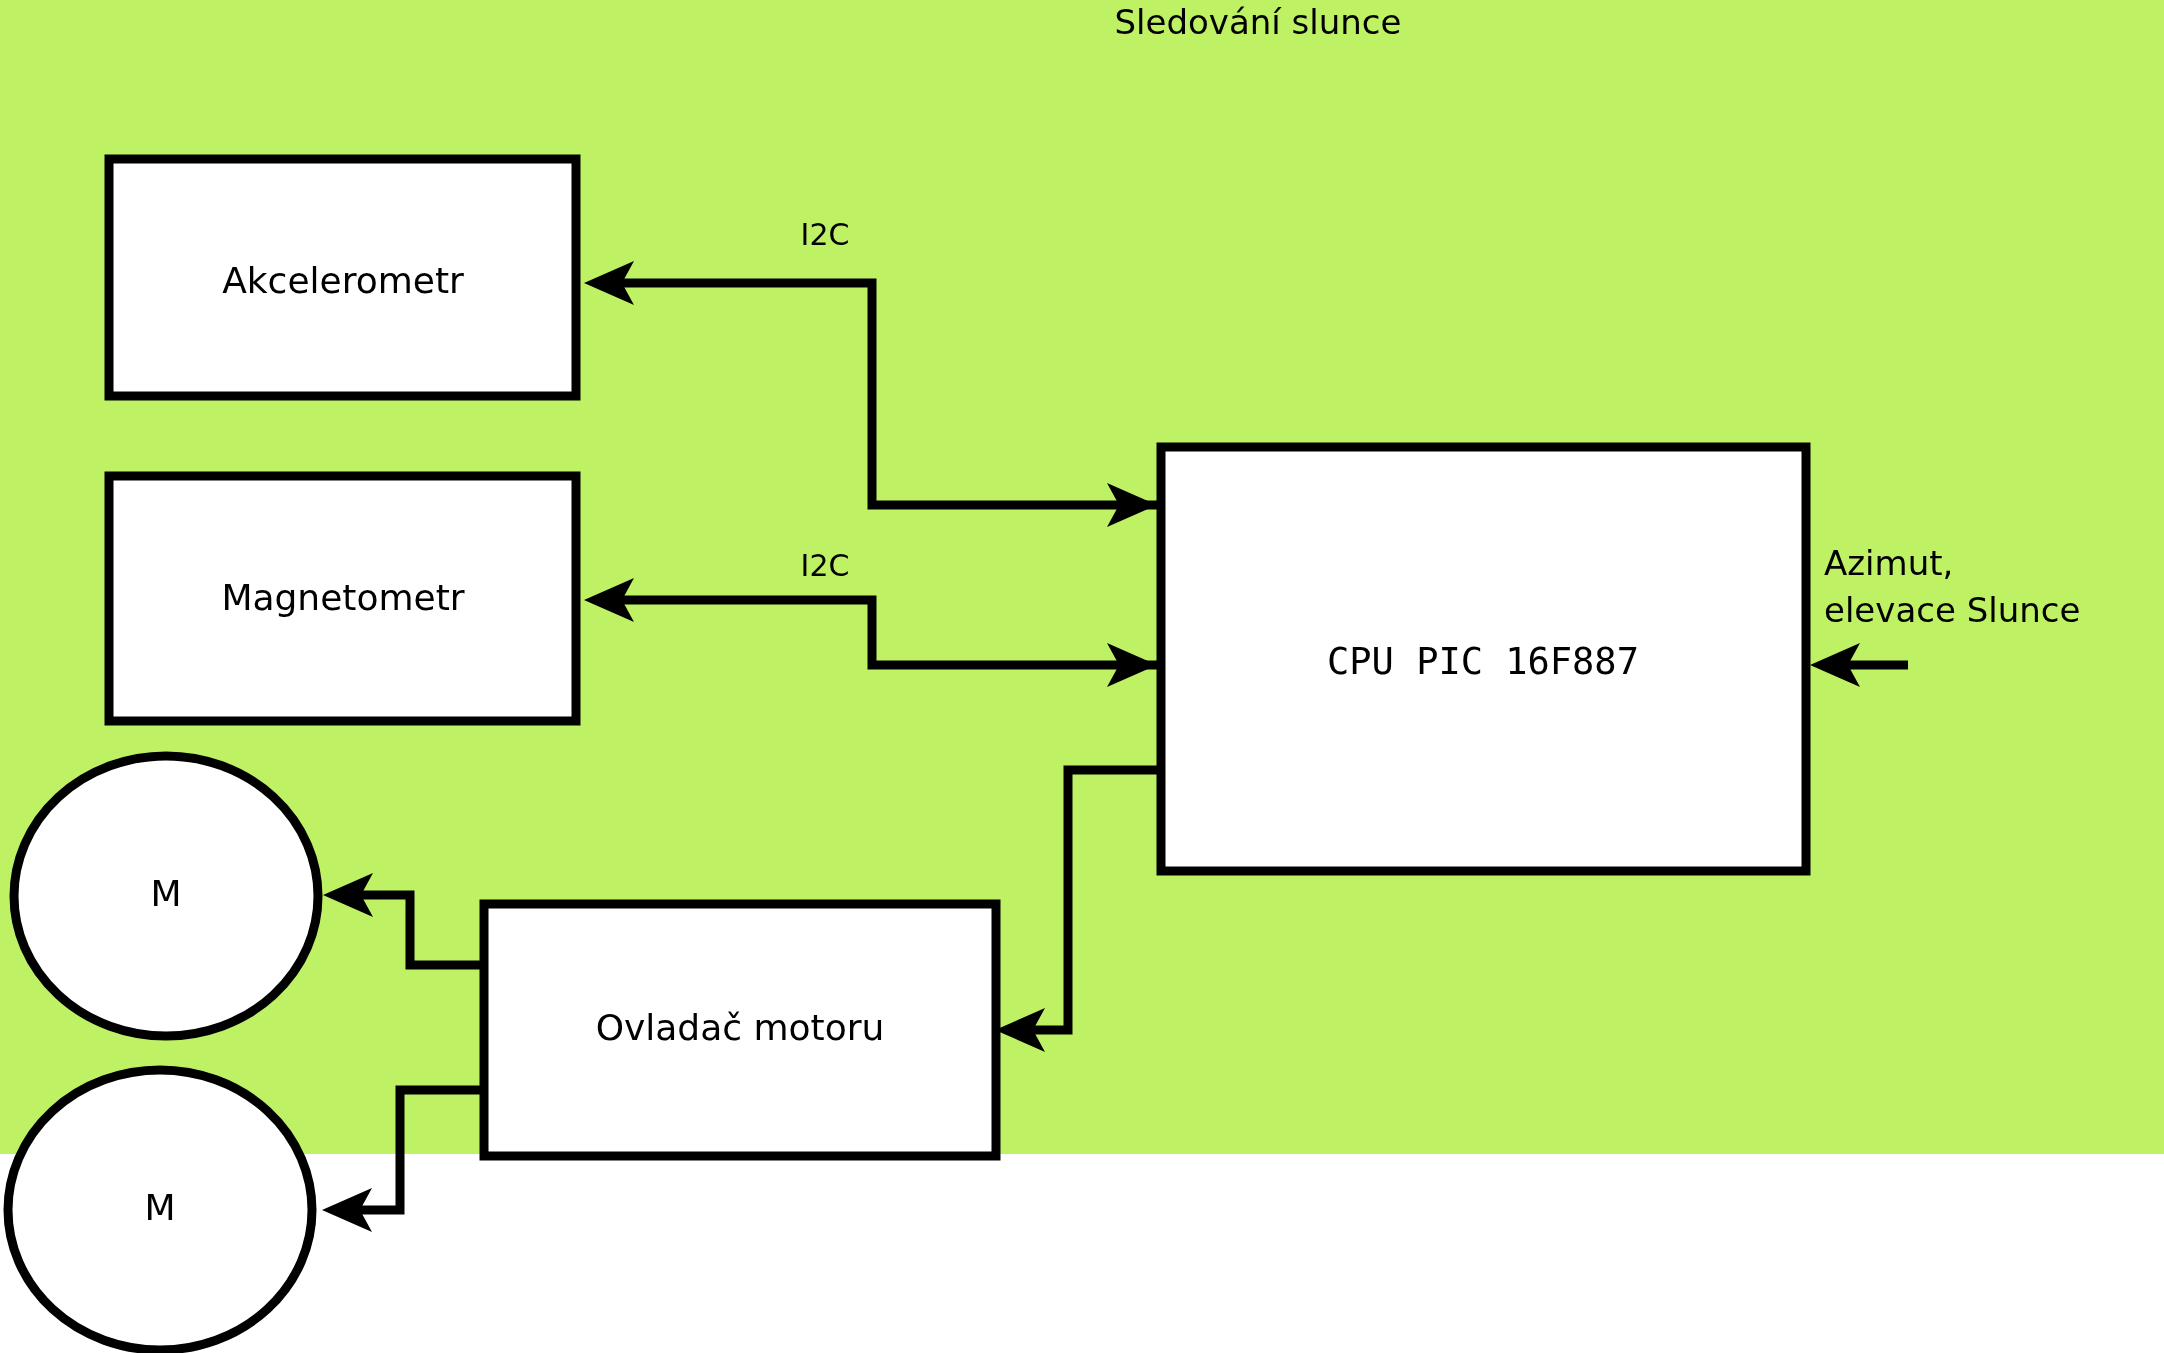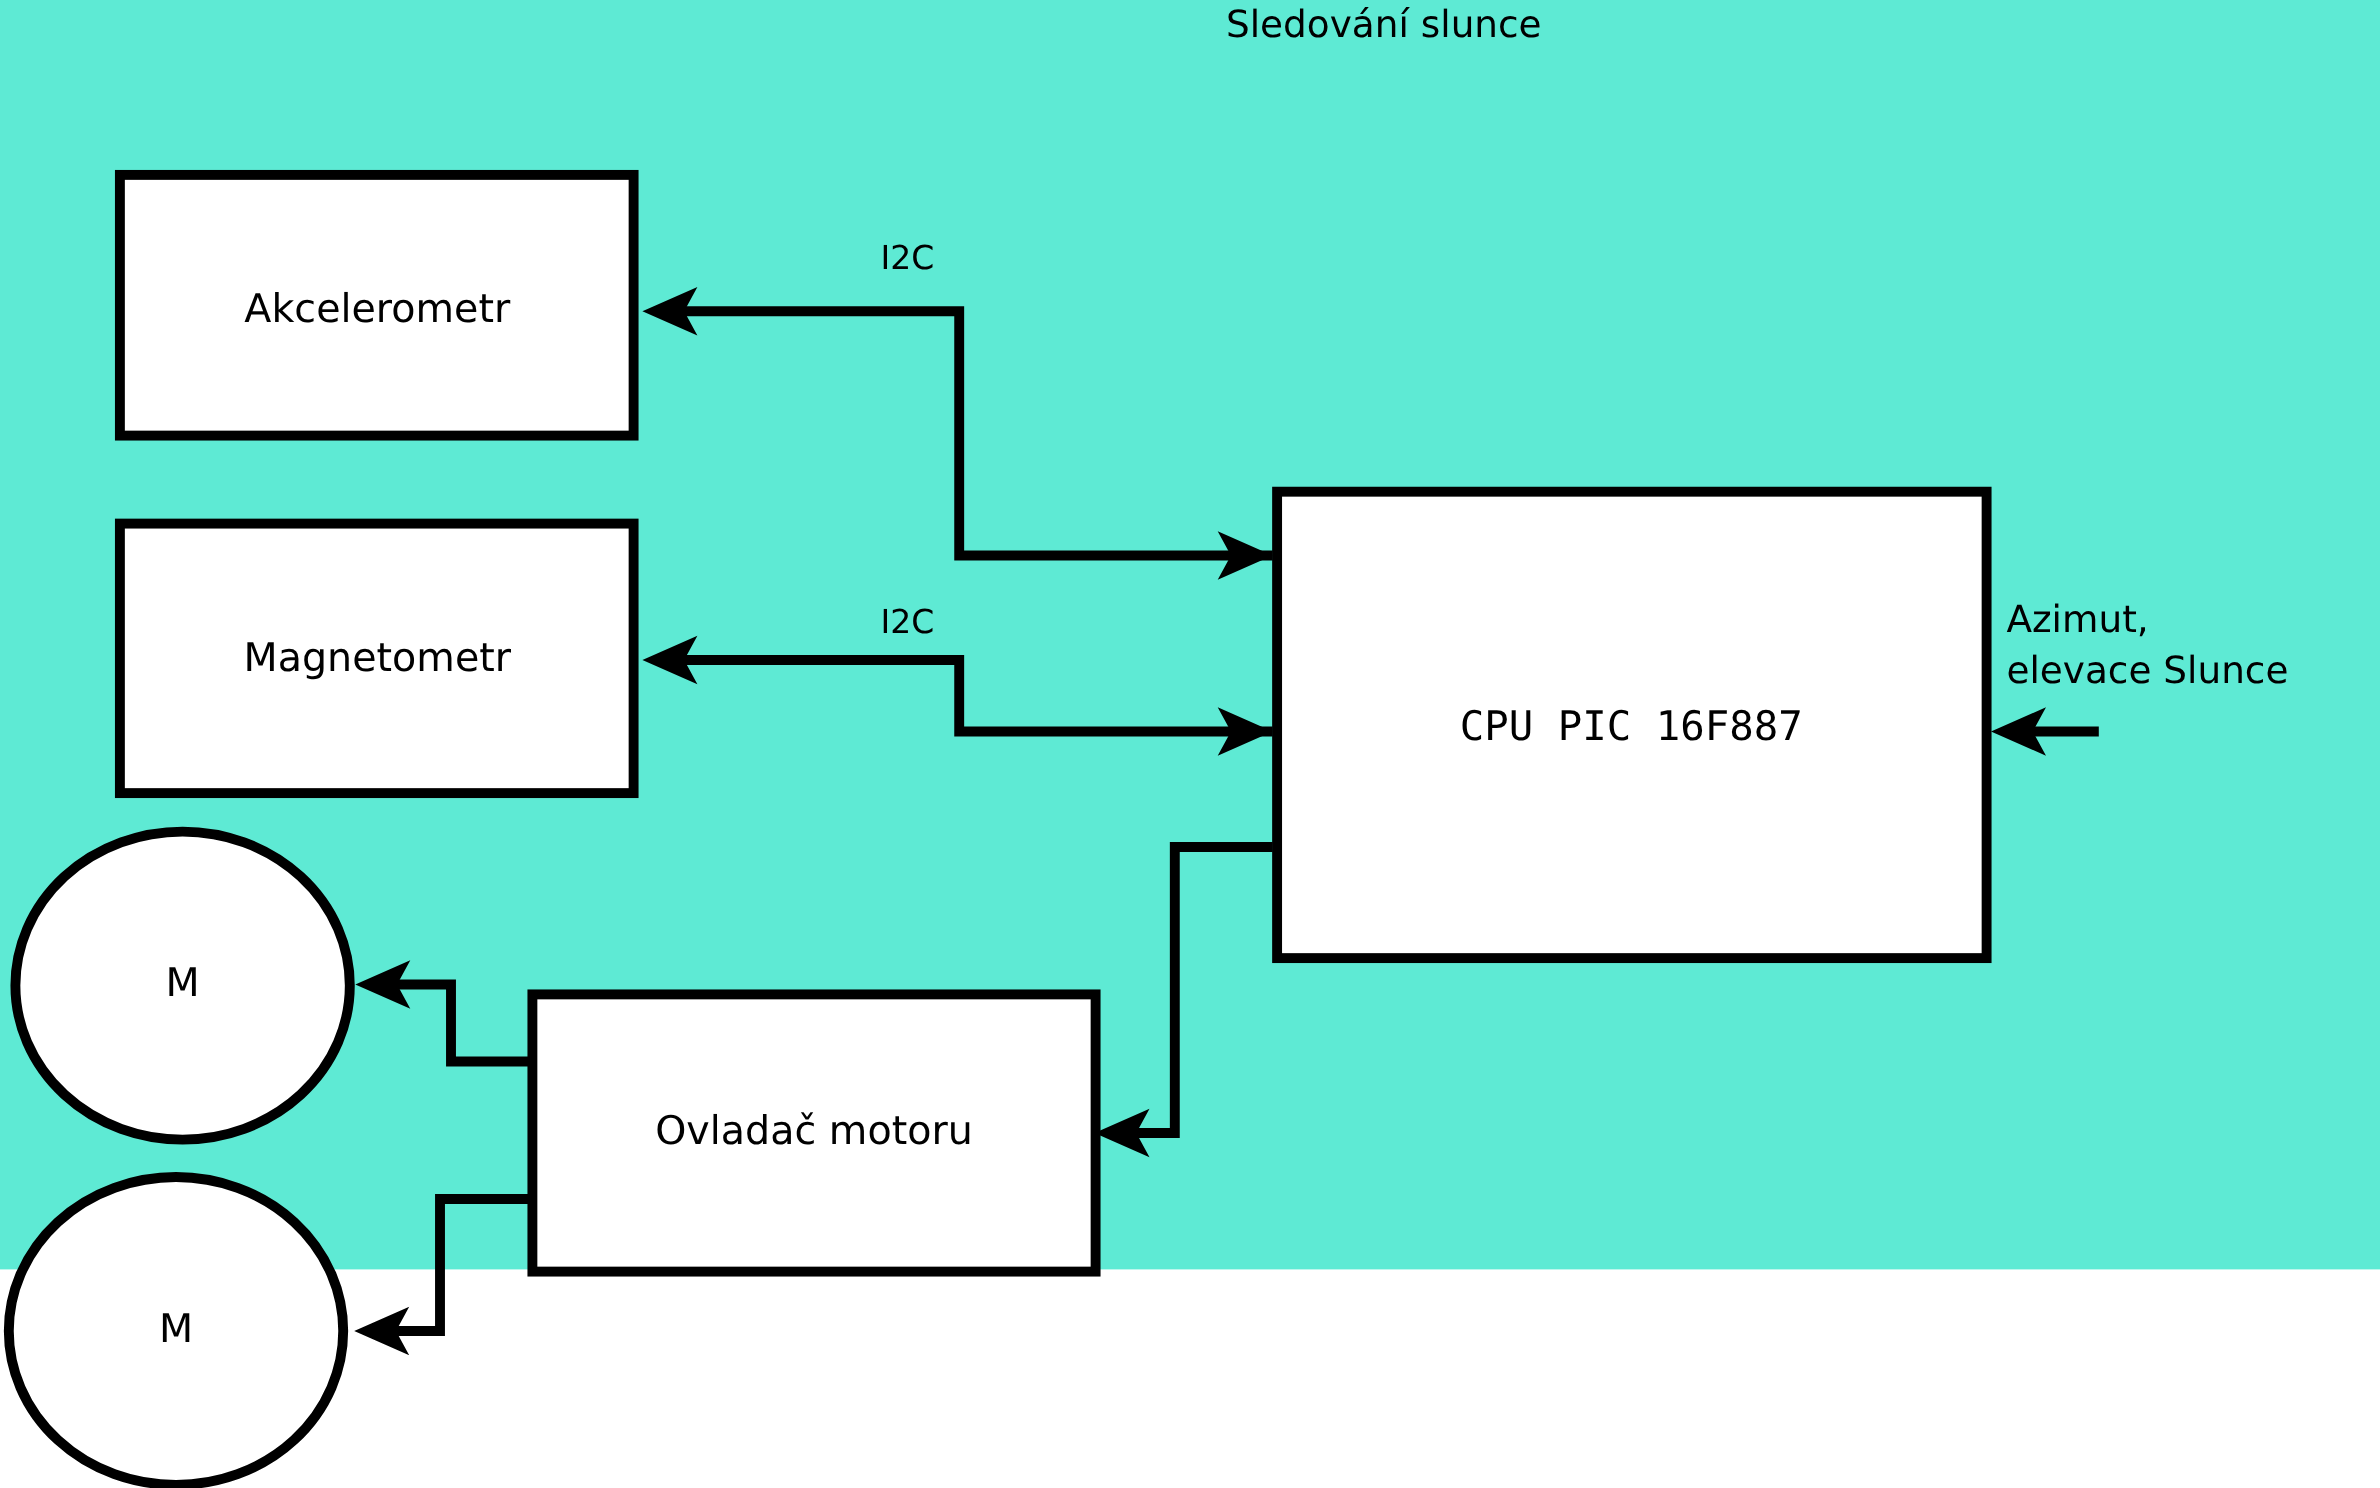--- a/index.html
+++ b/index.html
@@ -10,21 +10,21 @@
   body {
     width: 2164px;
     height: 1353px;
     font-family: "DejaVu Sans", "Liberation Sans", sans-serif;
     overflow: hidden;
   }
   #diagram-root {
     position: relative;
     width: 2164px;
     height: 1154px;
-    background: #5eead4;
+    background: #bef264;
   }
   svg#diagram-svg {
     display: block;
     width: 2164px;
     height: 1353px;
   }
   .node-shape {
     fill: #ffffff;
     stroke: #000000;
     stroke-width: 9;

